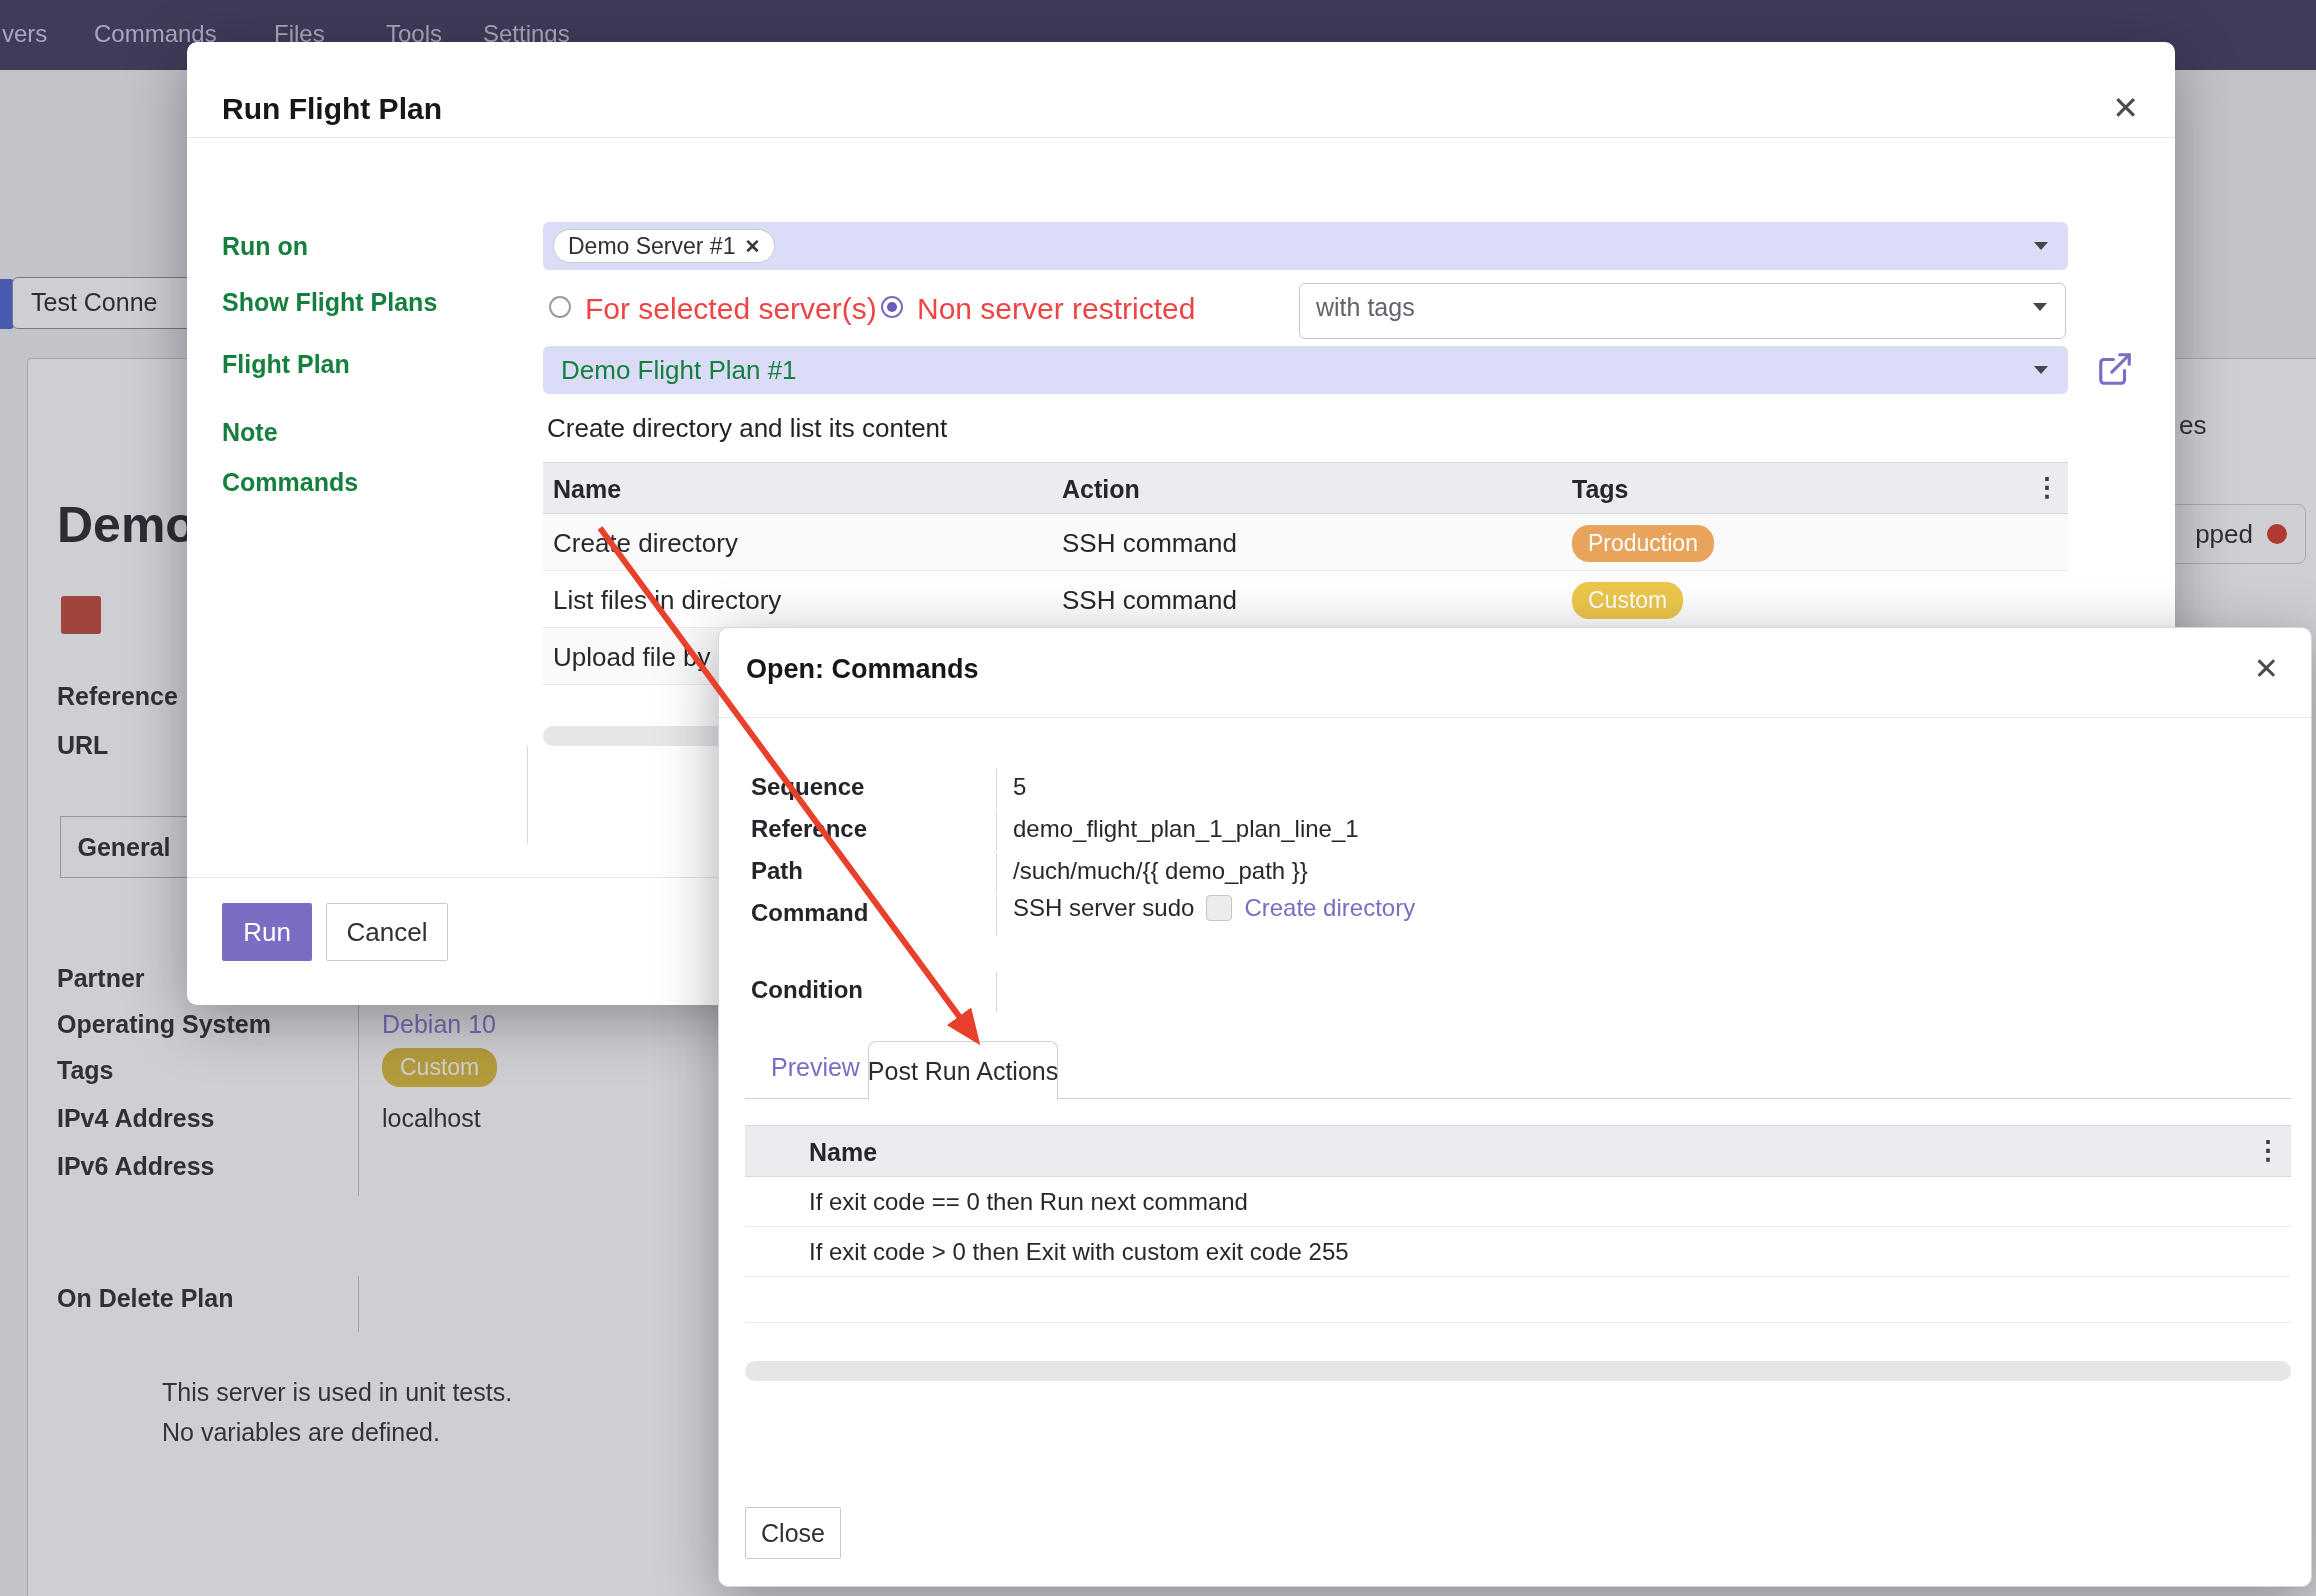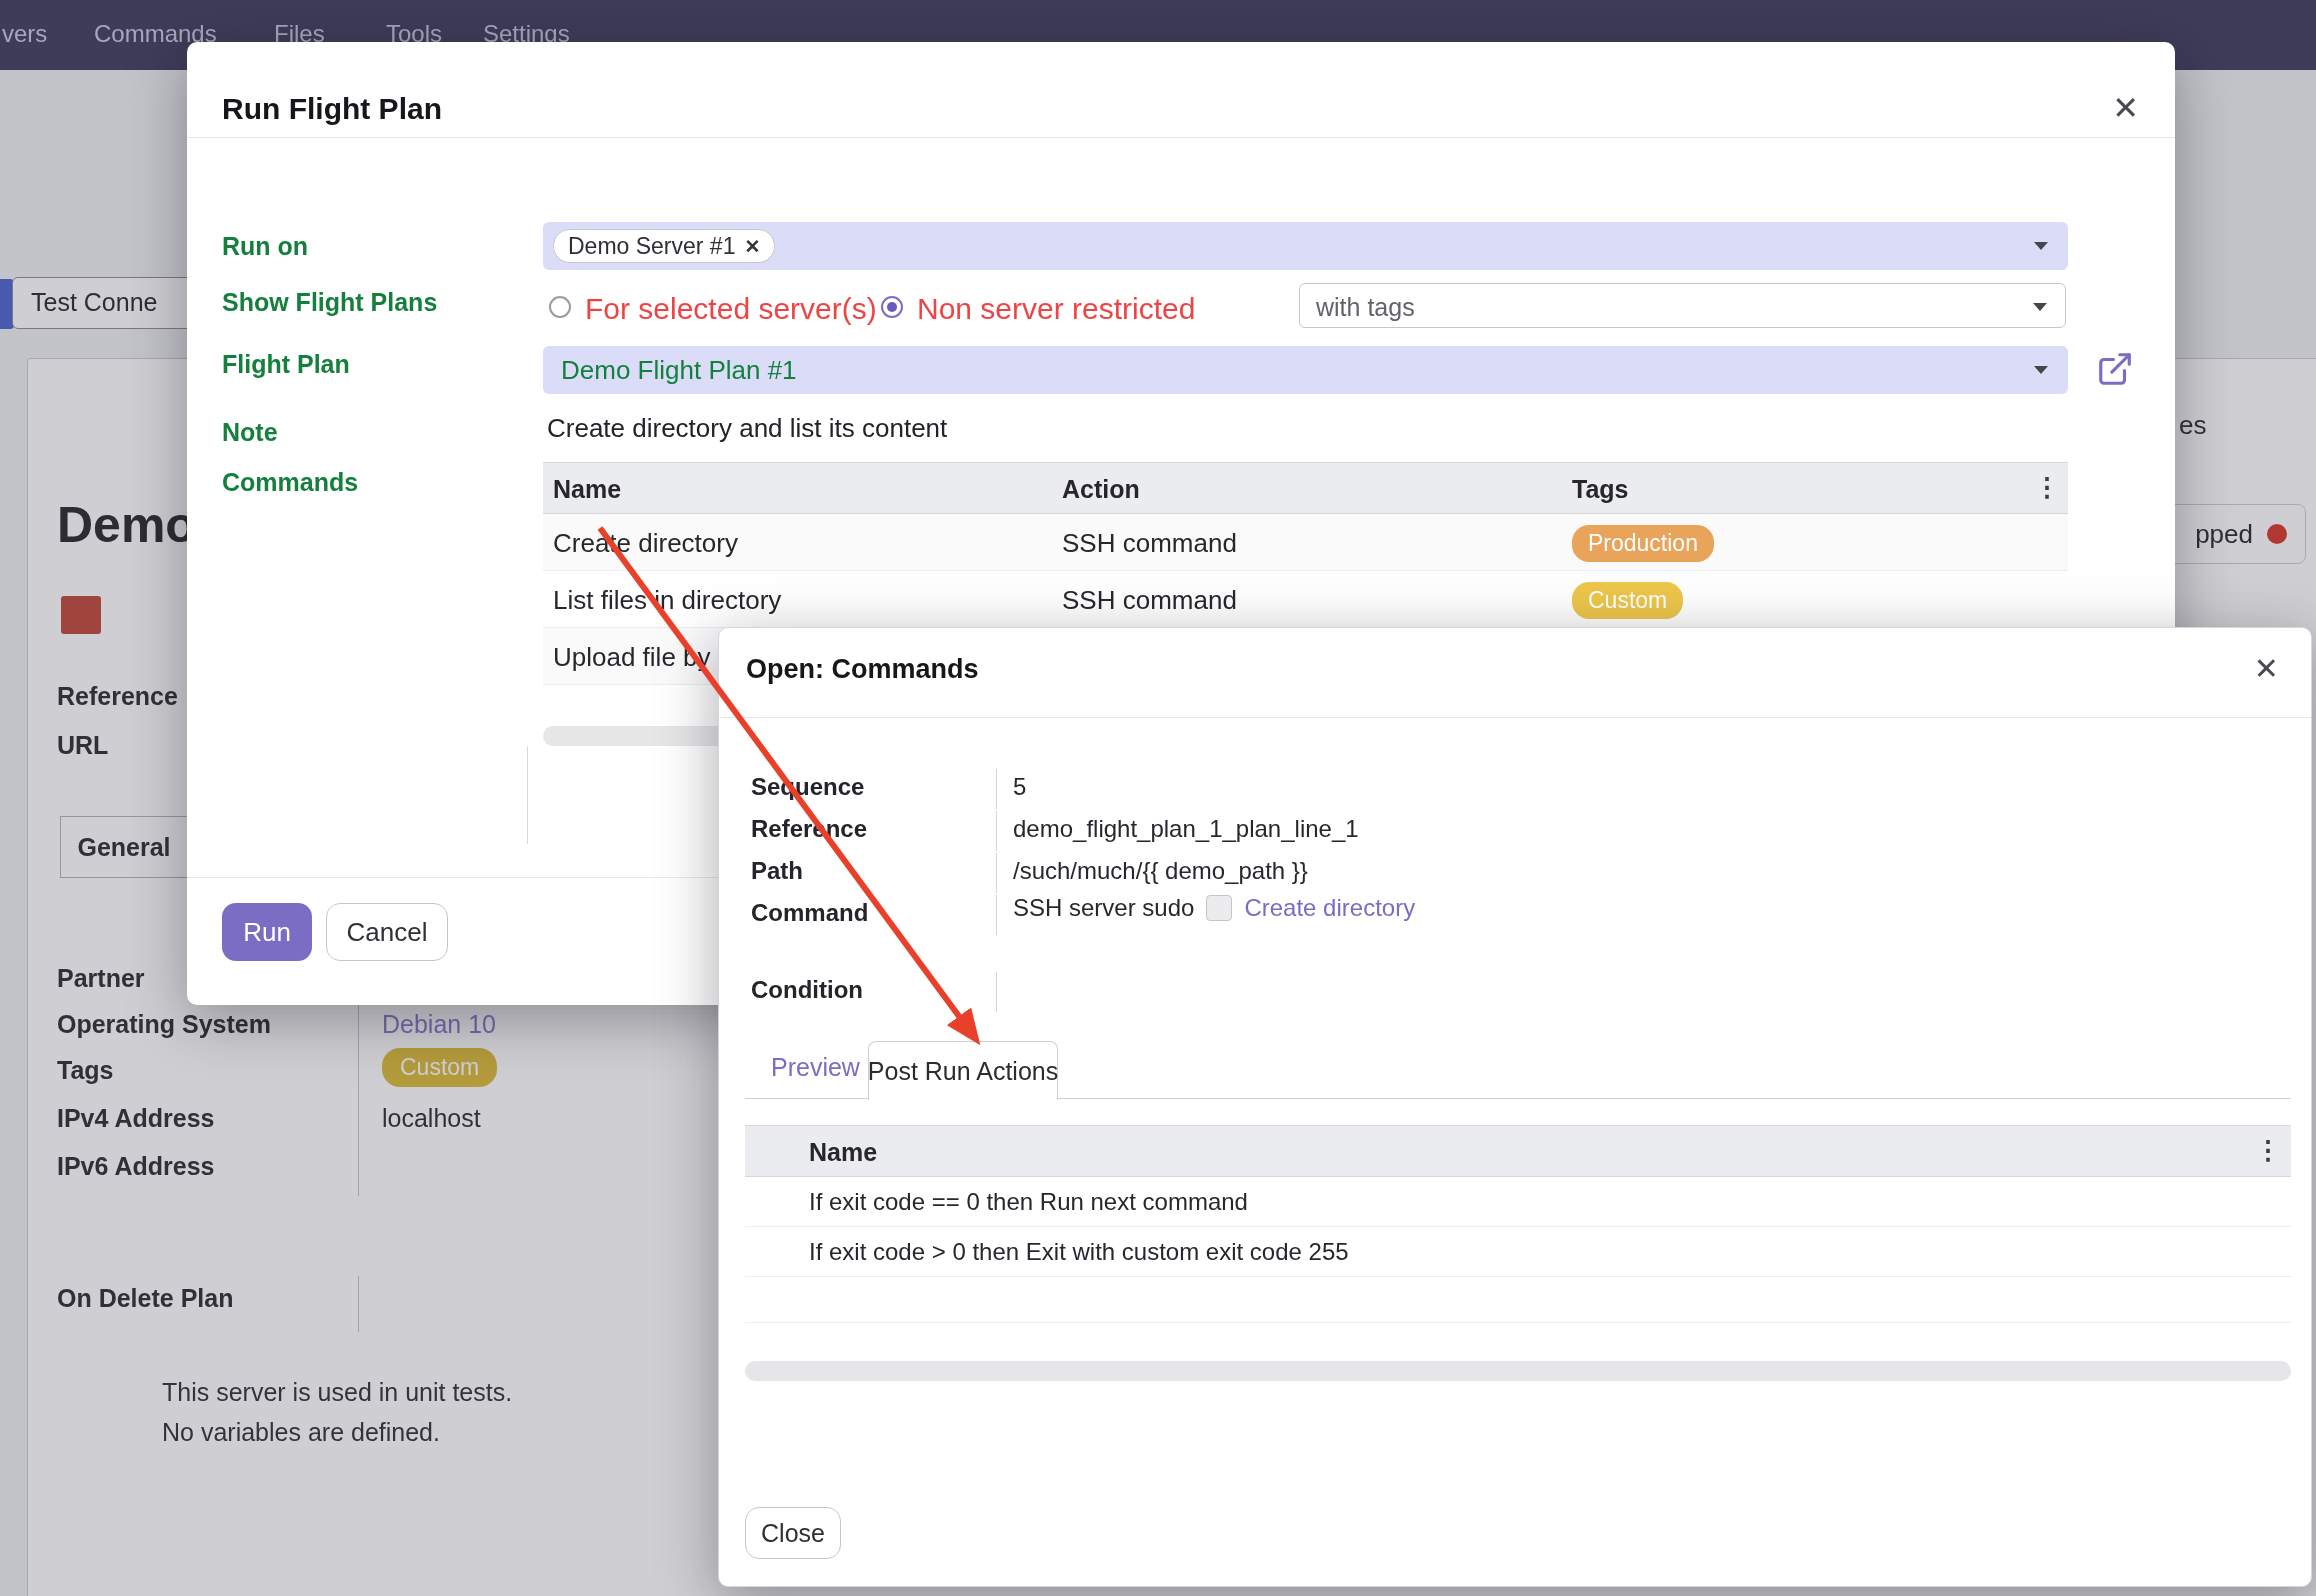--- a/index.html
+++ b/index.html
@@ -42,21 +42,21 @@
   .white-input{position:absolute;background:#fff;border:1px solid #c6c7cb;border-radius:6px}
   .tbl-head{position:relative;height:52px;background:#EBECEF;border-top:1px solid #d7d7db;border-bottom:1px solid #d7d7db}
   .tbl-row{position:relative;border-bottom:1px solid #ececef}
   .th{position:absolute;top:12px;font-size:25px;font-weight:700;color:#26262c;white-space:nowrap}
   .td{position:absolute;top:14px;font-size:26px;color:#27272d;white-space:nowrap}
   .kebab{position:absolute;font-size:26px;color:#3c3c43;font-weight:700;cursor:pointer;line-height:1}
   .badge{position:absolute;top:11px;border-radius:17px;padding:5px 16px;font-size:23px;color:#fff;white-space:nowrap}
   .badge-production{background:#E9A45B}
   .badge-custom{background:#EDC64B}
   .scroll-strip{position:absolute;height:20px;background:#e6e6e9;border-radius:10px}
-  .btn{position:absolute;display:flex;align-items:center;justify-content:center;border-radius:14px;font-size:26px;cursor:pointer;white-space:nowrap}
+  .btn{position:absolute;display:flex;align-items:center;justify-content:center;border-radius:2px;font-size:26px;cursor:pointer;white-space:nowrap}
   .btn-primary{background:#7B6CC4;color:#fff}
   .btn-outline{background:#fff;border:1px solid #c6c7cb;color:#2f2f35}
   .frow-label{position:absolute;left:32px;font-size:24px;font-weight:700;color:#24242a;white-space:nowrap}
   .frow-div{position:absolute;left:277px;width:1px;height:40px;background:#d6d6da}
   .frow-val{position:absolute;left:294px;font-size:24px;color:#27272d;white-space:nowrap}
   .cmd-flex{position:absolute;left:294px;display:flex;align-items:center;gap:12px;font-size:24px;color:#27272d;white-space:nowrap}
   .checkbox{width:26px;height:26px;background:#ECECEF;border:1px solid #c4c4c9;border-radius:4px}
   .link{color:#7B6CC4;cursor:pointer}
   .tab-inactive{position:absolute;font-size:25px;color:#7B6CC4;cursor:pointer;white-space:nowrap}
   .tab-active{position:absolute;background:#fff;border:1px solid #cfd0d4;border-bottom:none;border-radius:8px 8px 0 0;display:flex;align-items:center;justify-content:center;font-size:25px;color:#2b2b31;z-index:2;cursor:pointer;white-space:nowrap}
@@ -136,21 +136,21 @@
         <span class="chip-x">✕</span>
       </span>
       <span class="caret" style="right:20px;top:20px"></span>
     </div>
 
     <span class="radio" style="left:362px;top:254px"></span>
     <span class="rlabel" style="left:398px;top:250px">For selected server(s)</span>
     <span class="radio checked" style="left:694px;top:254px"></span>
     <span class="rlabel" style="left:730px;top:250px">Non server restricted</span>
 
-    <div class="white-input" style="left:1112px;top:241px;width:767px;height:45px">
+    <div class="white-input" style="left:1112px;top:241px;width:767px;height:56px">
       <span style="position:absolute;left:16px;top:9px;font-size:25px;color:#62626a;white-space:nowrap">with tags</span>
       <span class="caret" style="right:18px;top:19px"></span>
     </div>
 
     <div class="lav" style="left:356px;top:304px;width:1525px;height:48px">
       <span style="position:absolute;left:18px;top:9px;font-size:26px;color:#15803d;white-space:nowrap">Demo Flight Plan #1</span>
       <span class="caret" style="right:20px;top:20px"></span>
     </div>
     <svg style="position:absolute;left:1909px;top:308px" width="38" height="38" viewBox="0 0 24 24" fill="none" stroke="#7B6CC4" stroke-width="2" stroke-linecap="round" stroke-linejoin="round">
       <path d="M18 13v6a2 2 0 0 1-2 2H5a2 2 0 0 1-2-2V8a2 2 0 0 1 2-2h6"></path>

